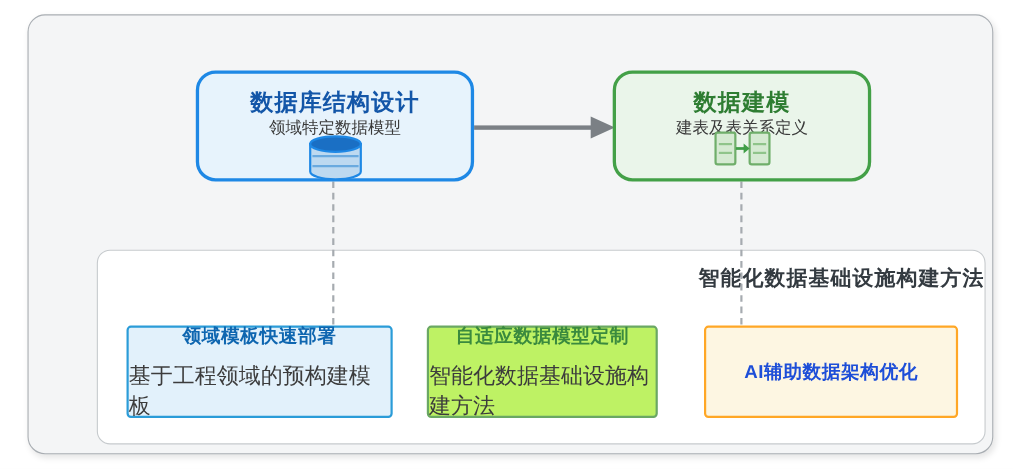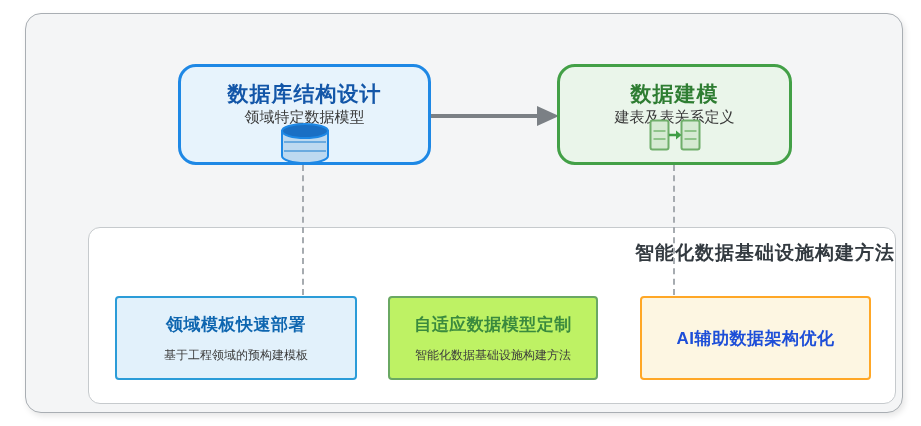--- a/index.html
+++ b/index.html
@@ -124,21 +124,21 @@
     border-radius: 4px;
     display: flex;
     flex-direction: column;
     align-items: center;
     justify-content: center;
     gap: 11px;
     top: 68px;
     height: 84px;
   }
   .card-title { font-size: 17px; font-weight: bold; letter-spacing: 0.5px; }
-  .card-subtitle { font-size: 12px; color: #3c3c3c; }
+  .card-subtitle { font-size: 20px; color: #3c3c3c; }
 
   .card-blue {
     left: 26px; width: 242px;
     background: #e2f1fb;
     border: 2.5px solid #2b9cd8;
   }
   .card-blue .card-title { color: #0e66b0; }
 
   .card-green {
     left: 288px; width: 210px;

